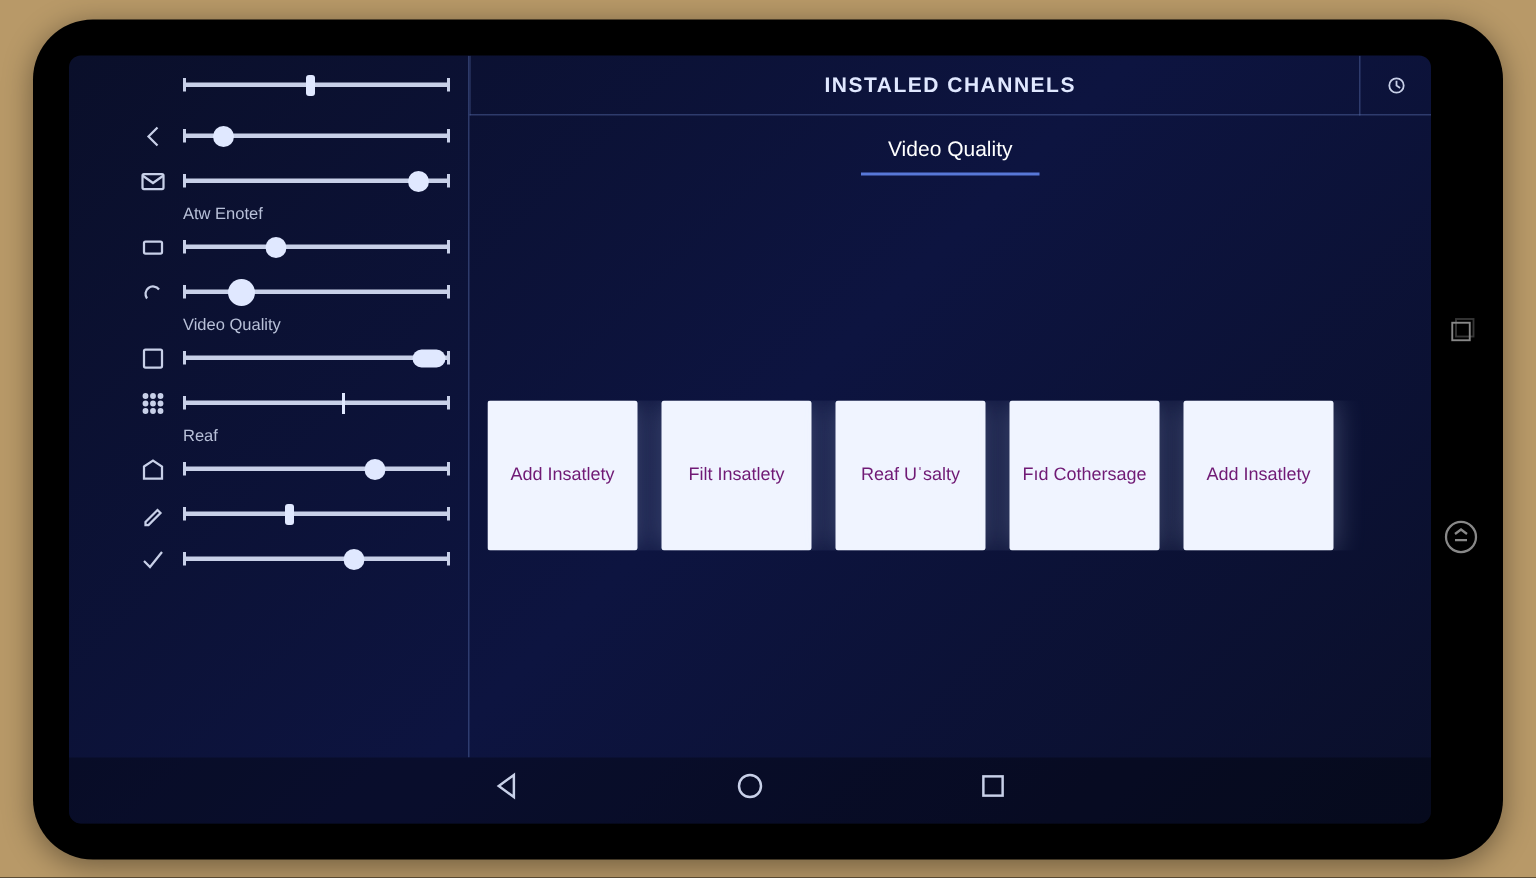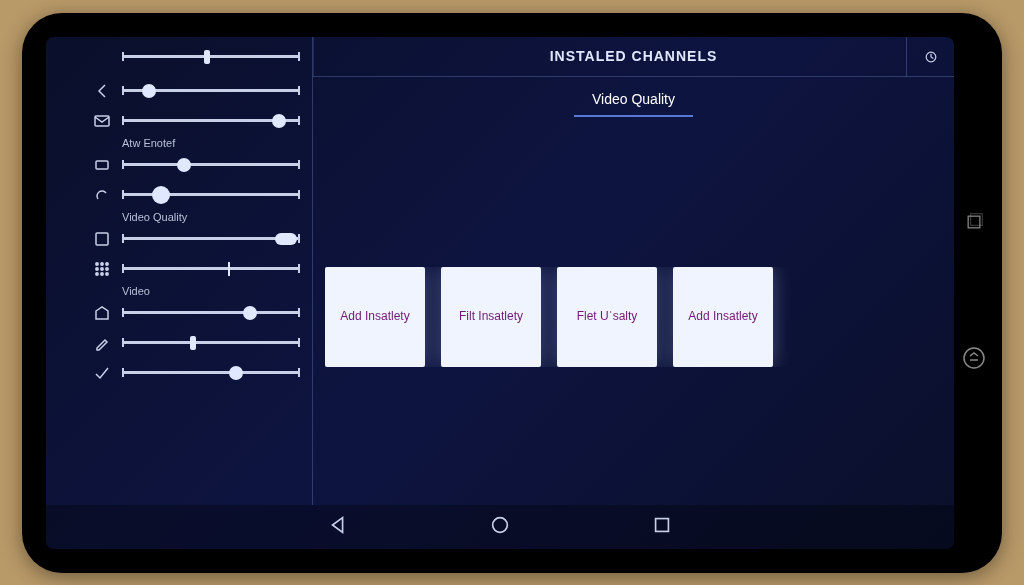--- a/index.html
+++ b/index.html
@@ -350,21 +350,21 @@
               </svg>
             </span>
           <div class="slider-wrap">
               <div class="slider">
                 <div class="slider-track"></div>
                 <div class="slider-thumb line" style="left:60%"></div>
               </div>
             </div>
         </div>
 
-        <div class="slider-label-row">Video</div>
+        <div class="slider-label-row">Reaf</div>
         <div class="slider-row">
           <span class="slider-icon">
               <svg viewBox="0 0 20 20">
                 <path d="M4 8l6-4 6 4v8H4z"></path>
               </svg>
             </span>
           <div class="slider-wrap">
               <div class="slider">
                 <div class="slider-track"></div>
                 <div class="slider-thumb" style="left:72%"></div>
@@ -412,21 +412,22 @@
               </svg>
           </div>
         </div>
         <div class="tabs">
           <div class="tab active">Video Quality</div>
         </div>
         <div class="cards-container">
           <div class="cards-row">
             <div class="card">Add Insatlety</div>
             <div class="card">Filt Insatlety</div>
-            <div class="card">Flet Uˈsalty</div>
+            <div class="card">Reaf Uˈsalty</div>
+            <div class="card">Fıd Cothersage</div>
             <div class="card">Add Insatlety</div>
           </div>
         </div>
       </div>
     </div>
 
     <div class="navbar">
       <span><svg viewBox="0 0 24 24">
             <path d="M17 4l-11 8 11 8z"></path>
           </svg></span>

